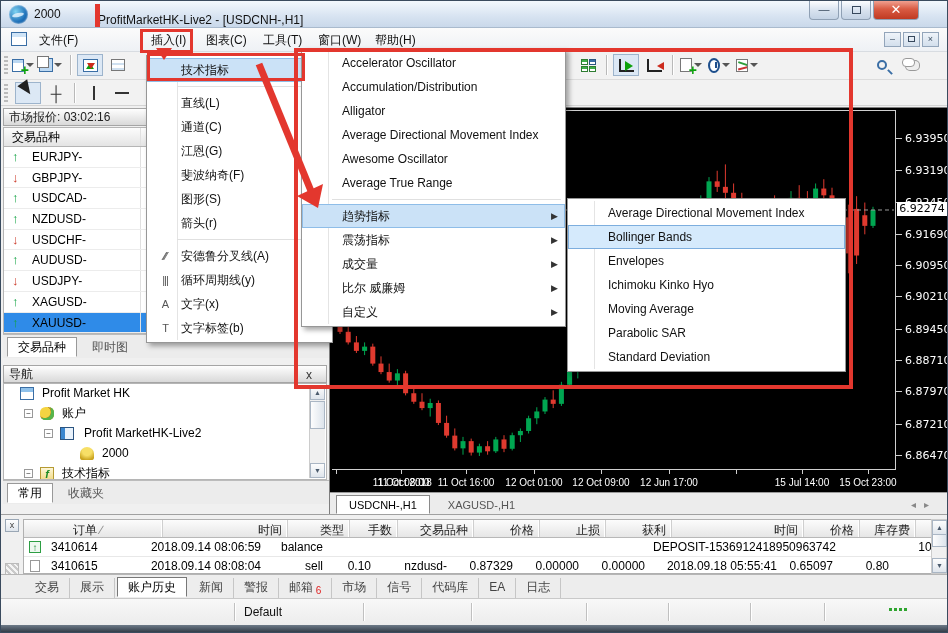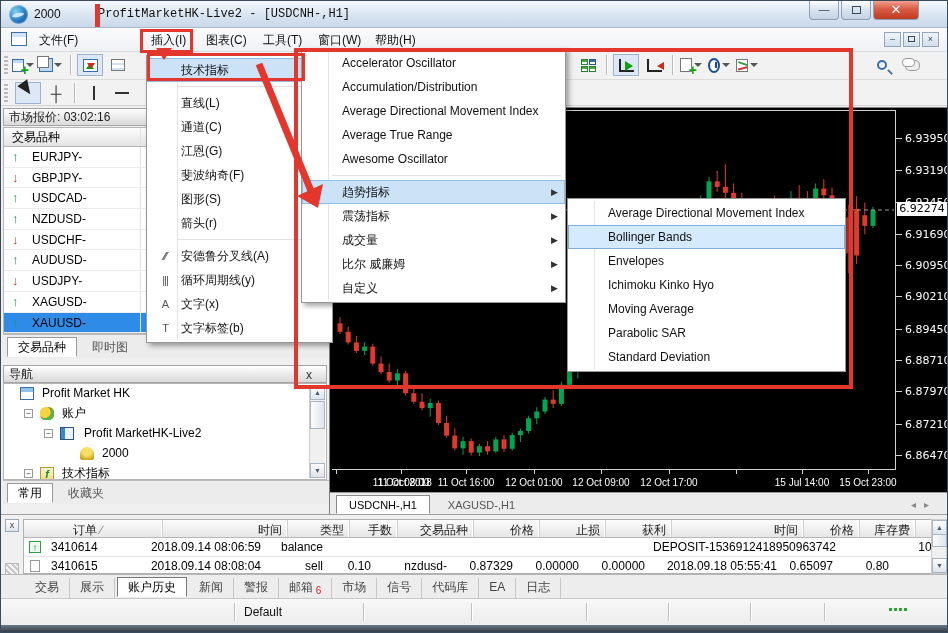--- a/index.html
+++ b/index.html
@@ -10,21 +10,21 @@
     background:#f0f0f0; border:1px solid #3a4b5e;
   }
   
   .titlebar { position:absolute; left:0; top:0; width:100%; height:27px;
     background:linear-gradient(#f3f8fd,#d7e3f1 60%,#c9d8ea); border-bottom:1px solid #a9bacd; }
   .logo { position:absolute; left:8px; top:4px; width:19px; height:19px; border-radius:50%;
     background:radial-gradient(circle at 35% 35%, #7fd4f2, #1d6fb8 60%, #0b4f91); box-shadow:inset 0 0 2px #fff; }
   .logo::after{ content:""; position:absolute; left:3px; top:8px; width:12px; height:4px;
     background:#e8f6ff; border-radius:50%; transform:rotate(-12deg); opacity:.8;}
   .t-account { position:absolute; left:33px; top:6px; color:#111; }
-  .t-title { position:absolute; left:97px; top:6px; color:#111; white-space:nowrap;font-family:Liberation Mono, monospace; }
+  .t-title { position:absolute; left:97px; top:12px; color:#111; white-space:nowrap; }
   .cap-btn { position:absolute; top:0; height:19px; border:1px solid #8fa0b4; border-top:none;
     background:linear-gradient(#fdfeff,#d9e3ef 50%,#c3d2e4); border-radius:0 0 4px 4px;
     color:#37485c; text-align:center; line-height:17px; font-size:11px; }
   .btn-min { right:108px; width:30px; } .btn-max { right:76px; width:30px; }
   .btn-close { right:28px; width:46px; background:linear-gradient(#f0a090,#d95b43 45%,#c03a22);
     color:#fff; font-weight:bold; font-size:13px; }
   .box-glyph { display:inline-block; width:9px; height:8px; border:1px solid #37485c; margin-top:5px; }
   
   .menubar { position:absolute; left:0; top:27px; width:100%; height:24px;
     background:linear-gradient(#fbfbfb,#eef1f5); border-bottom:1px solid #d8dce1; }
@@ -526,21 +526,21 @@
         <div class="x-label" style="left: 2px; margin-left: 44px;">11 Oct 2018</div>
         <div class="x-tick" style="left: 69px;"></div>
         <div class="x-label" style="left: 69px; transform: translateX(-50%);">11 Oct 08:00</div>
         <div class="x-tick" style="left: 134px;"></div>
         <div class="x-label" style="left: 134px; transform: translateX(-50%);">11 Oct 16:00</div>
         <div class="x-tick" style="left: 202px;"></div>
         <div class="x-label" style="left: 202px; transform: translateX(-50%);">12 Oct 01:00</div>
         <div class="x-tick" style="left: 269px;"></div>
         <div class="x-label" style="left: 269px; transform: translateX(-50%);">12 Oct 09:00</div>
         <div class="x-tick" style="left: 337px;"></div>
-        <div class="x-label" style="left: 337px; transform: translateX(-50%);">12 Oct 17:00</div>
+        <div class="x-label" style="left: 337px; transform: translateX(-50%);">12 Jun 17:00</div>
         <div class="x-tick" style="left: 404px;"></div>
         <div class="x-label" style="left: 404px; transform: translateX(-50%); margin-top: 48px;">15 Oct 06:00</div>
         <div class="x-tick" style="left: 470px;"></div>
         <div class="x-label" style="left: 470px; transform: translateX(-50%);">15 Jul 14:00</div>
         <div class="x-tick" style="left: 536px;"></div>
         <div class="x-label" style="left: 536px; transform: translateX(-50%);">15 Oct 23:00</div>
       </div>
     <div class="chart-tabs" id="chart-tabs">
       <span class="c-tab active">USDCNH-,H1</span><span class="c-tab">XAGUSD-,H1</span><span class="tab-arrows">◂▸</span>
     </div>
@@ -641,23 +641,24 @@
       <div class="msep"></div>
       <div class="mi"><span>安德鲁分叉线(A)</span><span class="gicon">⁄⁄⁄</span></div>
       <div class="mi"><span>循环周期线(y)</span><span class="gicon">|||</span></div>
       <div class="mi"><span>文字(x)</span><span class="gicon">A</span></div>
       <div class="mi"><span>文字标签(b)</span><span class="gicon">T</span></div>
     </div>
   <div class="menu" id="menu2">
       <div class="gutline" style="left:26px;"></div>
       <div class="mi"><span>Accelerator Oscillator</span></div>
       <div class="mi"><span>Accumulation/Distribution</span></div>
+      <div class="mi"><span>Alligator</span></div>
       <div class="mi"><span>Average Directional Movement Index</span></div>
+      <div class="mi"><span>Awesome Oscillator</span></div>
       <div class="mi"><span>Average True Range</span></div>
-      <div class="mi"><span>Awesome Oscillator</span></div>
       <div class="msep"></div>
       <div class="mi sel"><span>趋势指标</span><span class="sub">▶</span></div>
       <div class="mi"><span>震荡指标</span><span class="sub">▶</span></div>
       <div class="mi"><span>成交量</span><span class="sub">▶</span></div>
       <div class="mi"><span>比尔 威廉姆</span><span class="sub">▶</span></div>
       <div class="mi"><span>自定义</span><span class="sub">▶</span></div>
     </div>
   <div class="menu" id="menu3">
       <div class="gutline" style="left:26px;"></div>
       <div class="mi"><span>Average Directional Movement Index</span></div>

